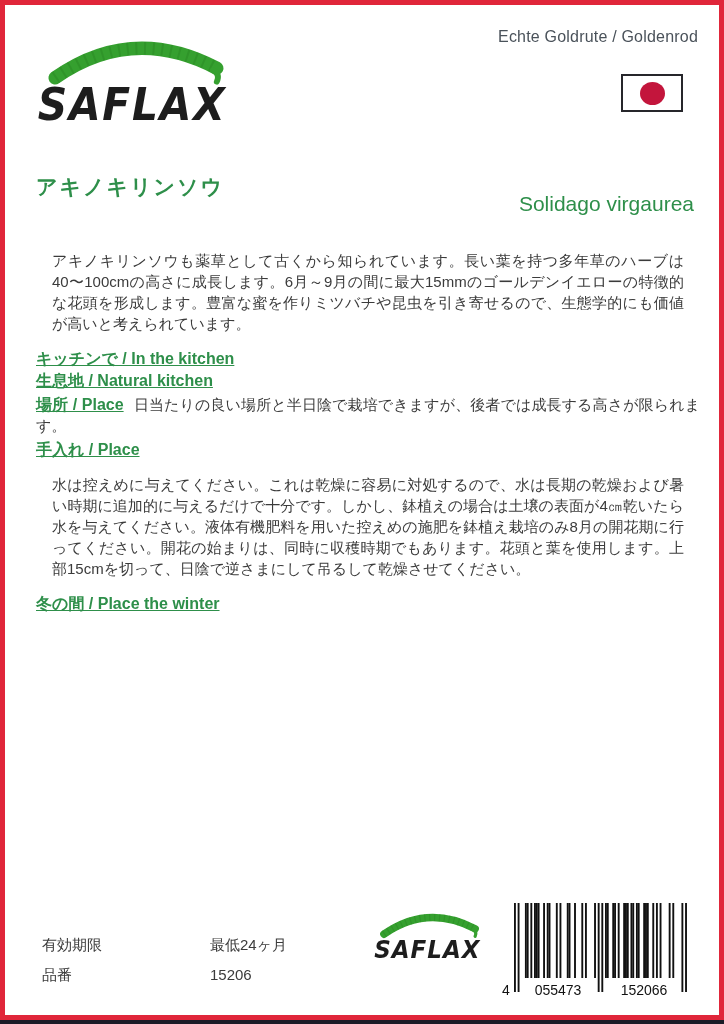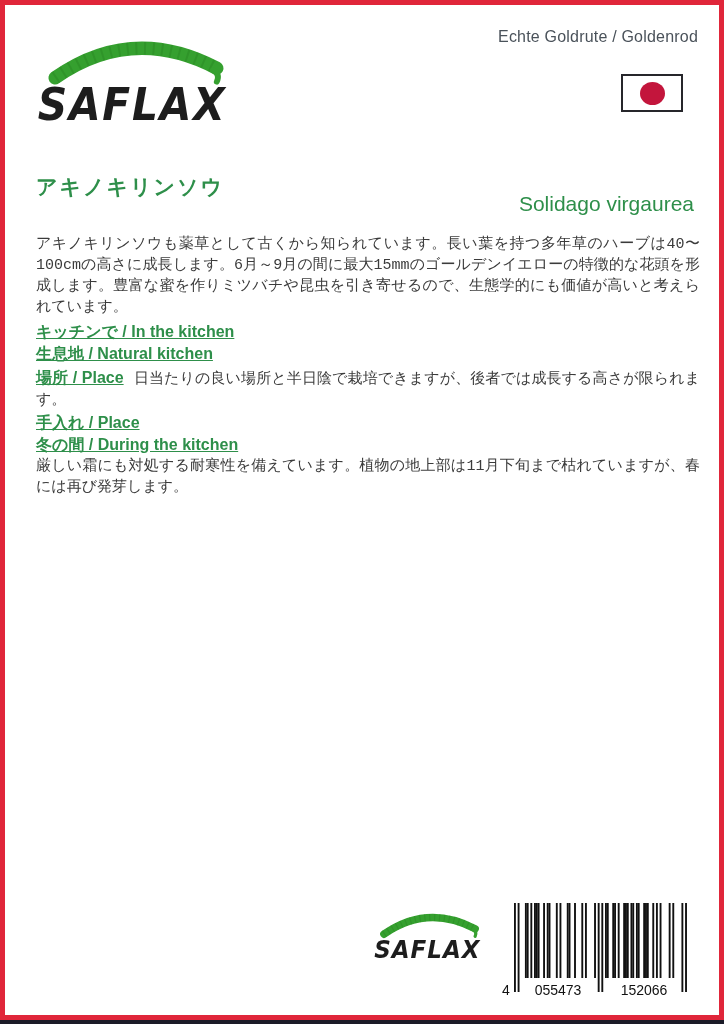--- a/index.html
+++ b/index.html
@@ -45,21 +45,21 @@
   }
   .botanical{
     position:absolute;right:26px;top:188px;margin:4px;
     font-size:21px;font-weight:normal;color:var(--heading-green);
   }
   
   .main{
     position:absolute;left:36px;top:234px;width:664px;
     font-size:15px;line-height:21px;text-align:justify;
   }
-  .main p{margin:0;white-space:pre-line;font-family:Liberation Mono, monospace;}
+  .main p{margin:16px;white-space:pre-line;}
   .section h2{
     font-size:16px;line-height:17px;margin:5px 0 3px;
     color:var(--heading-green);font-weight:bold;
     text-decoration:underline;text-align:left;
   }
   .section.inline{margin:5px 0 0;}
   .section.inline h2{display:inline;margin:0 6px 0 0;}
   .section.inline .body{display:inline;}
   
   .footer-table{
@@ -113,28 +113,34 @@
     </div>
 
 
     <div class="section inline">
       <h2>場所 / Place</h2>
       <span class="body">日当たりの良い場所と半日陰で栽培できますが、後者では成長する高さが限られます。</span>
     </div>
 
     <div class="section">
       <h2>手入れ / Place</h2>
-    </div>
-
-    <div class="section">
-      <h2>冬の間 / During the kitchen</h2>
-      <p>厳しい霜にも対処する耐寒性を備えています。植物の地上部は11月下旬まで枯れていますが、春には再び発芽します。</p>
-    </div>
-  </div>
-
+      <p>水は控えめに与えてください。これは乾燥に容易に対処するので、水は長期の乾燥および暑い時期に追加的に与えるだけで十分です。しかし、鉢植えの場合は土壌の表面が4㎝乾いたら水を与えてください。液体有機肥料を用いた控えめの施肥を鉢植え栽培のみ8月の開花期に行ってください。開花の始まりは、同時に収穫時期でもあります。花頭と葉を使用します。上部15cmを切って、日陰で逆さまにして吊るして乾燥させてください。</p>
+    </div>
+
+    <div class="section">
+      <h2>冬の間 / Place the winter</h2>
+    </div>
+  </div>
+
+  <div class="footer-table">
+    <div>有効期限</div>
+    <div>最低24ヶ月</div>
+    <div>品番</div>
+    <div>15206</div>
+  </div>
 
   <div class="logo-bottom">
     <svg class="logo-svg" width="114" height="68" viewBox="0 0 210 124">
       <path d="M 22,66 Q 102,10 190,56" fill="none" stroke="var(--logo-green)" stroke-width="14" stroke-linecap="round"></path>
       <path d="M 22,66 Q 102,10 190,56" fill="none" stroke="#2a8a24" stroke-width="13" stroke-dasharray="2 7" opacity="0.55"></path>
       <path d="M 186,58 q 8,4 4,12" fill="none" stroke="var(--logo-green)" stroke-width="6" stroke-linecap="round"></path>
       <text x="4" y="110" font-size="46" letter-spacing="2" textLength="196" lengthAdjust="spacingAndGlyphs">SAFLAX</text>
     </svg>
   </div>
 

